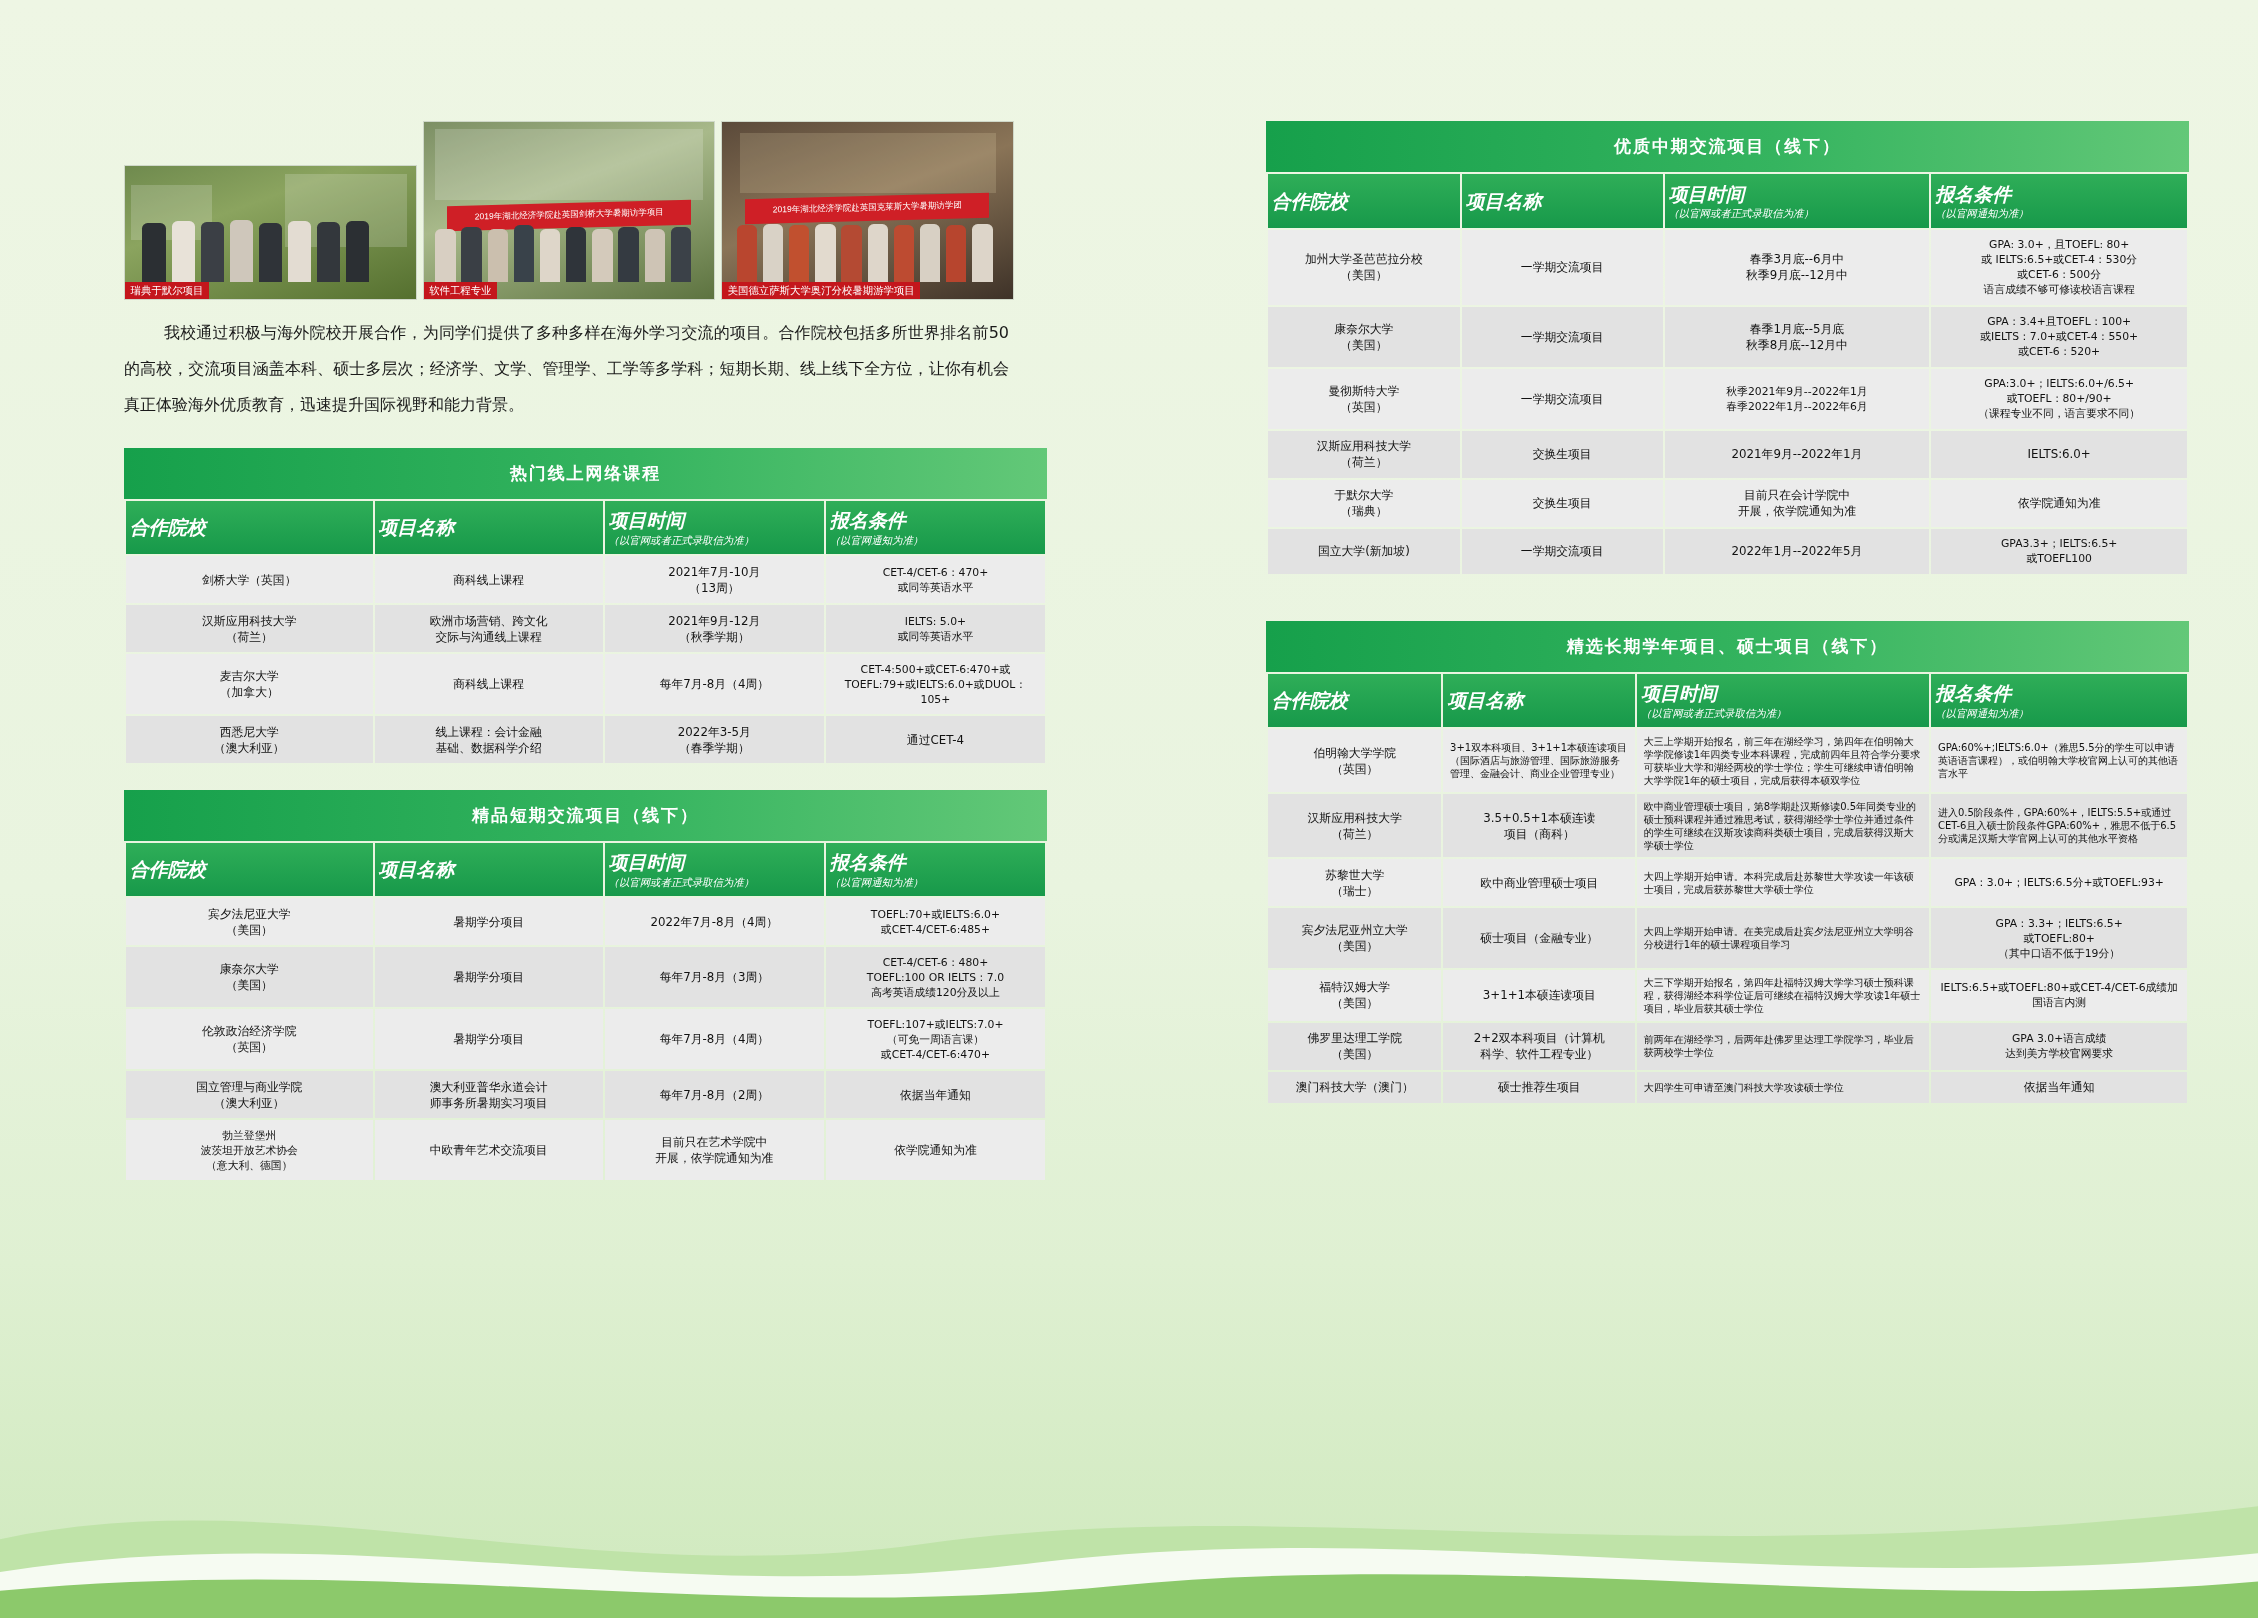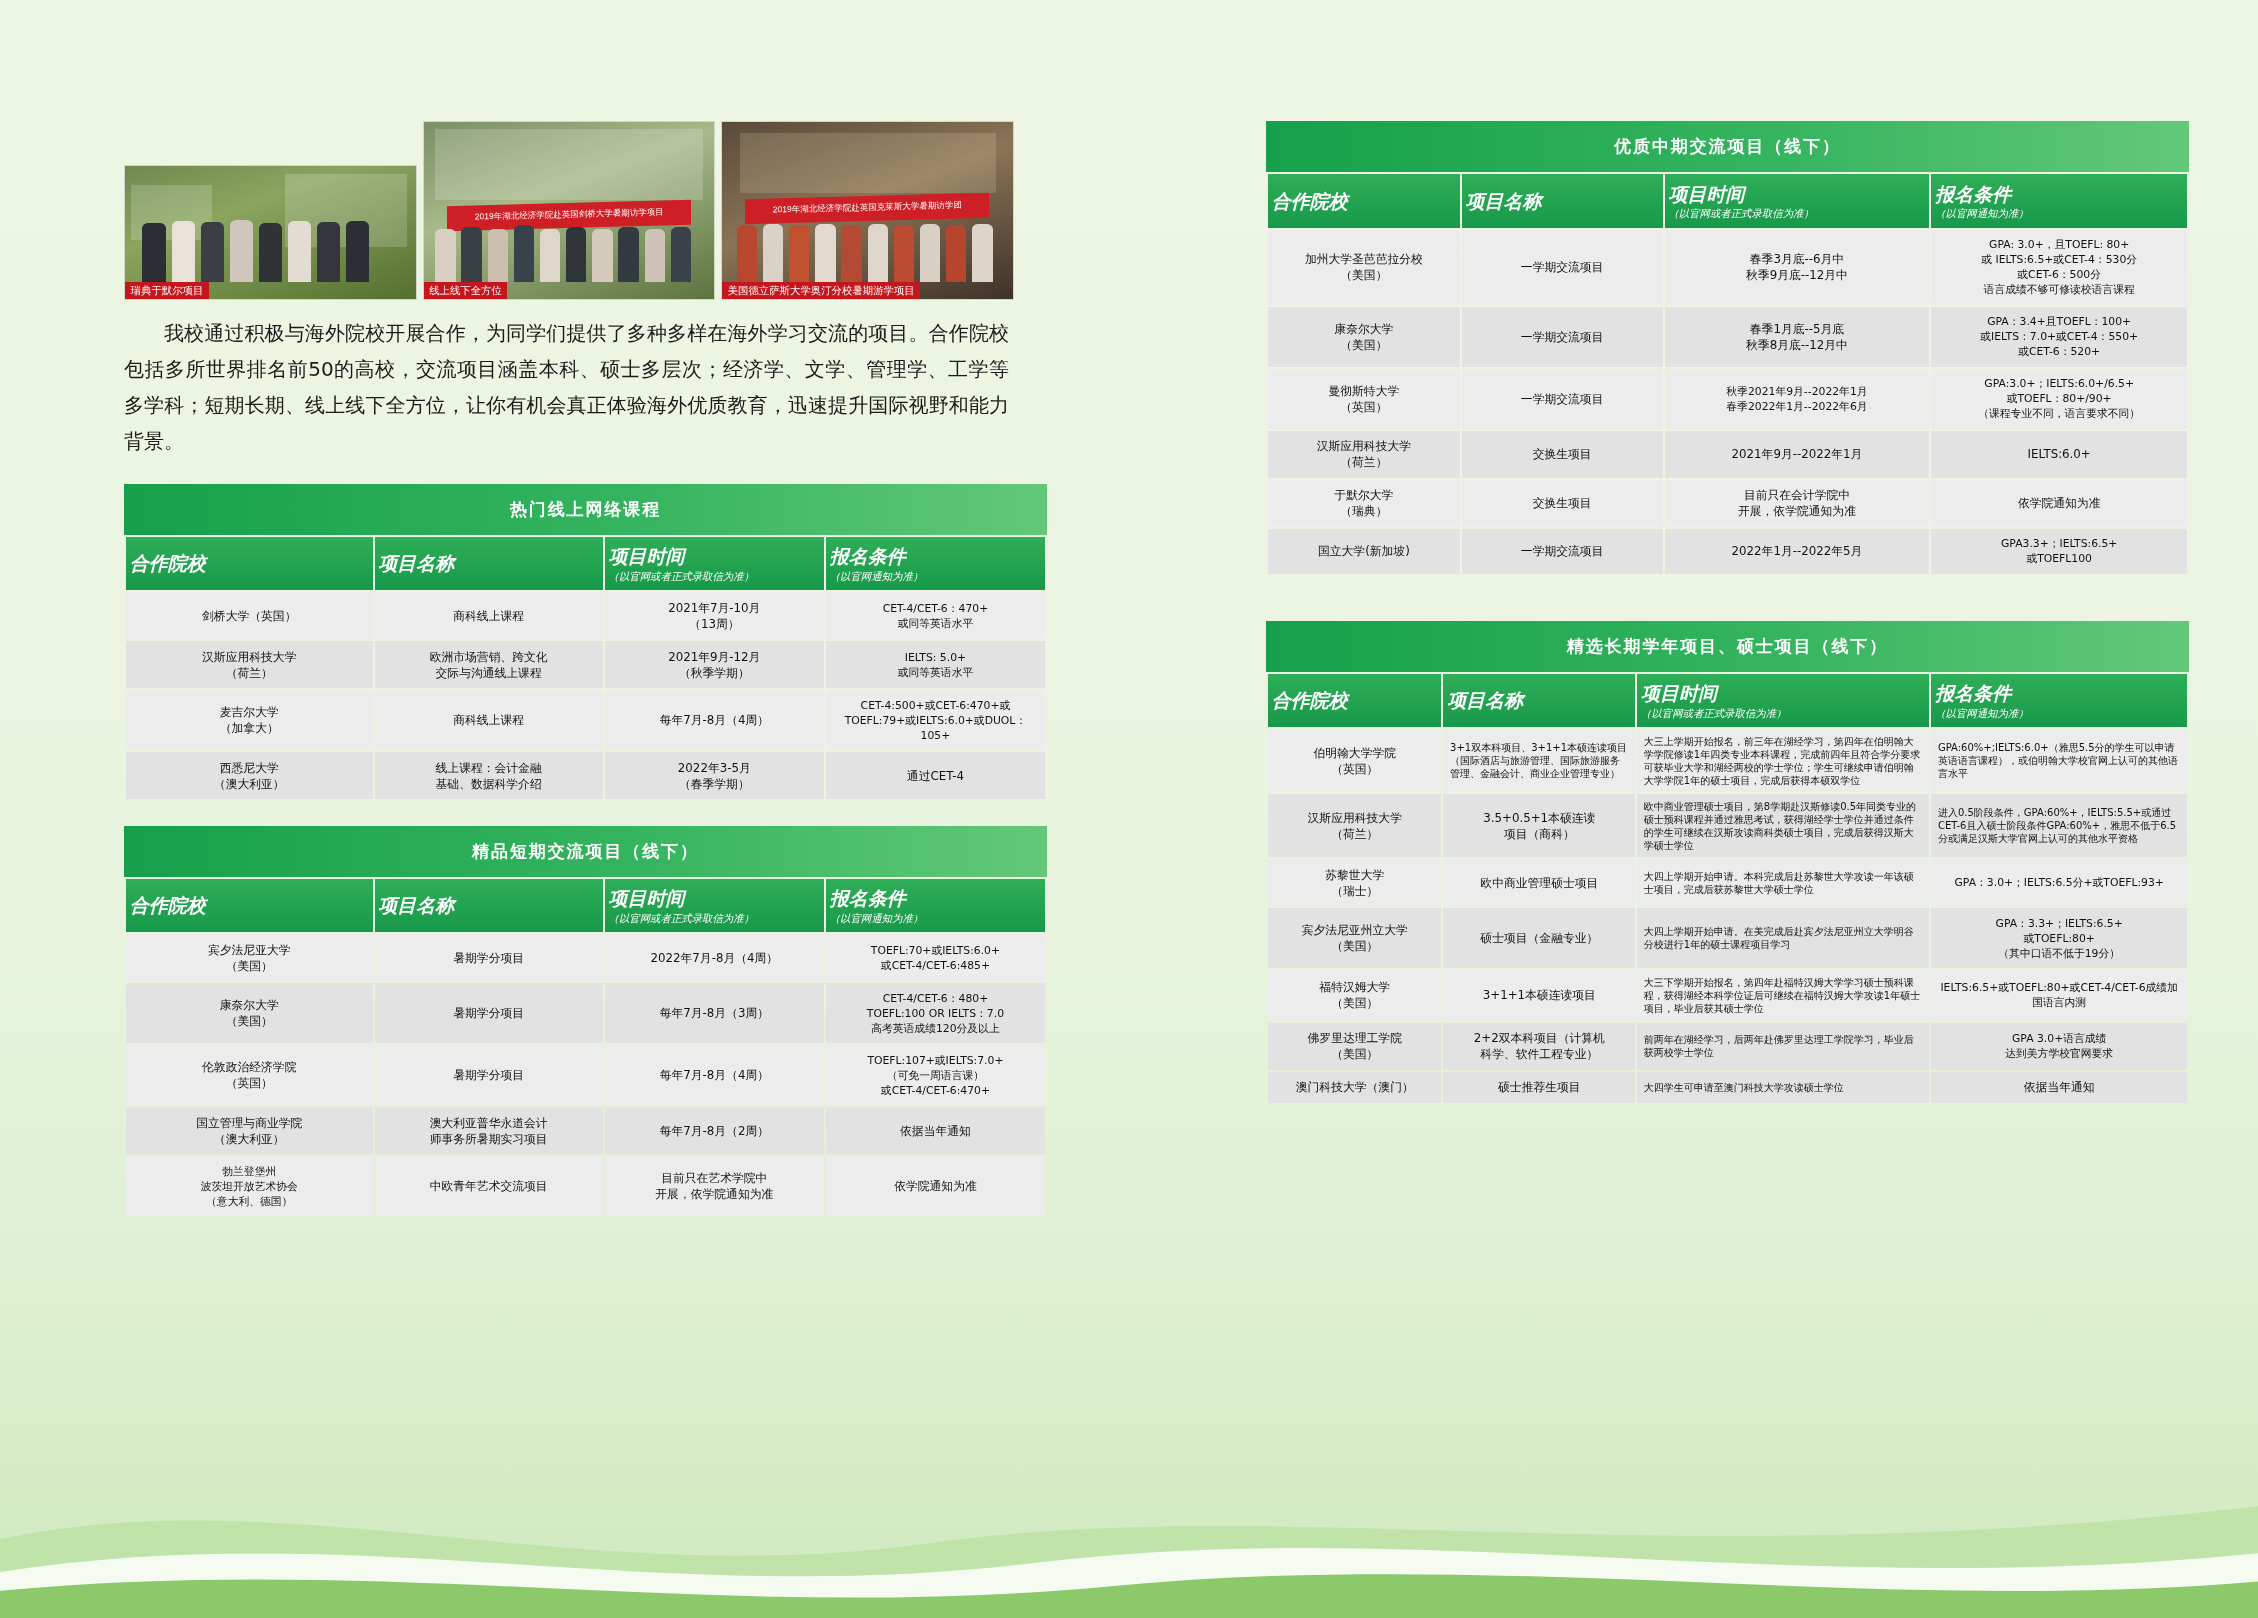--- a/index.html
+++ b/index.html
@@ -32,21 +32,21 @@
   .ph3 .caption{background:#c4161c;}
   .banner-red{
     position:absolute;left:8%;top:46%;width:84%;height:24.5px;background:#cf1f26;
     color:#fff;font-size:8.5px;display:flex;align-items:center;justify-content:center;
     transform:skewY(-1.5deg);
   }
   .bldg{position:absolute;background:rgba(255,255,255,.18);}
 
   .intro{
     margin-top:15px;width:885px;
-    font-size:20px;line-height:36px;color:#1a1a1a;text-indent:40px;text-align:justify;
+    font-size:16px;line-height:36px;color:#1a1a1a;text-indent:40px;text-align:justify;
     font-family:"DejaVu Sans",sans-serif;
   }
 
   
   .block{margin-top:24.5px;}
   .block-title{
     background:linear-gradient(90deg,#16a04b 0%,#35b45f 55%,#63c878 100%);
     color:#fff;font-size:17px;font-weight:bold;letter-spacing:1.9px;
     height:51px;display:flex;align-items:center;justify-content:center;
     font-family:"DejaVu Sans",sans-serif;
@@ -100,21 +100,21 @@
         <div class="fig" style="left:4%;width:7%;height:30%;background:#d8cfc2;"></div>
         <div class="fig" style="left:13%;width:7%;height:31%;background:#3a3f45;"></div>
         <div class="fig" style="left:22%;width:7%;height:30%;background:#cbbfae;"></div>
         <div class="fig" style="left:31%;width:7%;height:32%;background:#39424a;"></div>
         <div class="fig" style="left:40%;width:7%;height:30%;background:#ded6c9;"></div>
         <div class="fig" style="left:49%;width:7%;height:31%;background:#2f343a;"></div>
         <div class="fig" style="left:58%;width:7%;height:30%;background:#d4cabb;"></div>
         <div class="fig" style="left:67%;width:7%;height:31%;background:#343a41;"></div>
         <div class="fig" style="left:76%;width:7%;height:30%;background:#cec4b5;"></div>
         <div class="fig" style="left:85%;width:7%;height:31%;background:#3b4148;"></div>
-        <div class="caption">线上线下全方位</div>
+        <div class="caption">软件工程专业</div>
       </div>
       <div class="photo ph3">
         <div class="bldg" style="left:6%;top:6%;width:88%;height:34%;background:rgba(255,240,200,.16);"></div>
         <div class="banner-red" style="top:42%;">2019年湖北经济学院赴英国克莱斯大学暑期访学团</div>
         <div class="fig" style="left:5%;width:7%;height:32%;background:#b9462f;"></div>
         <div class="fig" style="left:14%;width:7%;height:33%;background:#d9d2c6;"></div>
         <div class="fig" style="left:23%;width:7%;height:32%;background:#c1502f;"></div>
         <div class="fig" style="left:32%;width:7%;height:33%;background:#e2dace;"></div>
         <div class="fig" style="left:41%;width:7%;height:32%;background:#b44a33;"></div>
         <div class="fig" style="left:50%;width:7%;height:33%;background:#ded6ca;"></div>

